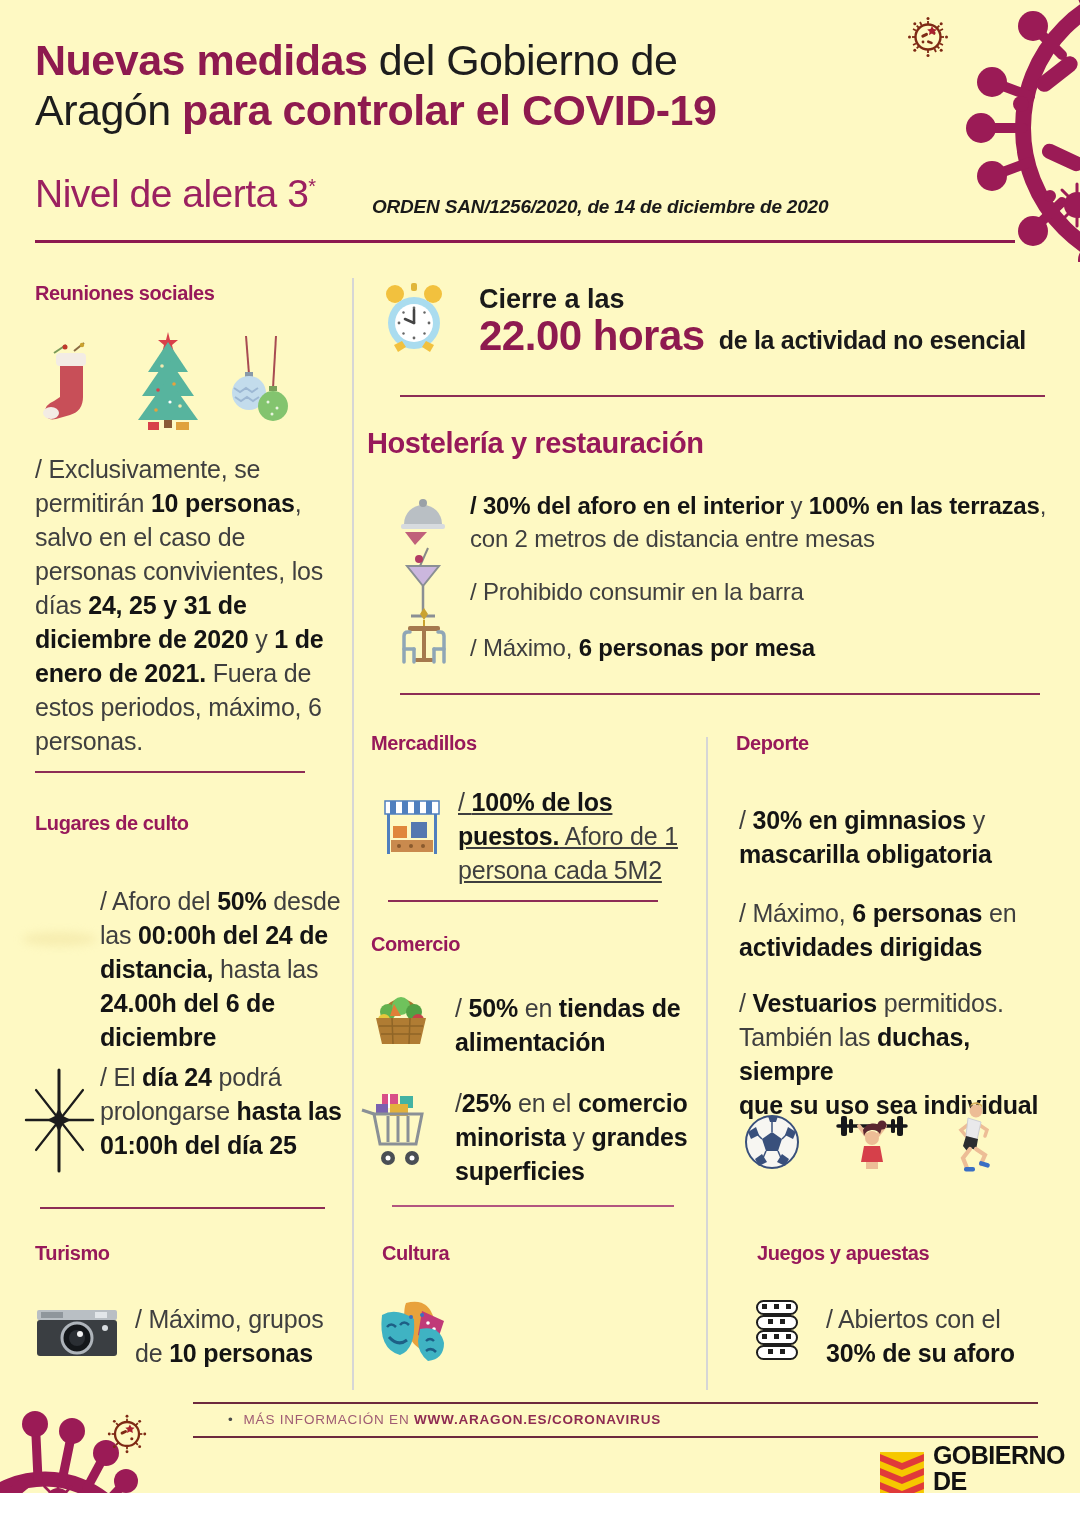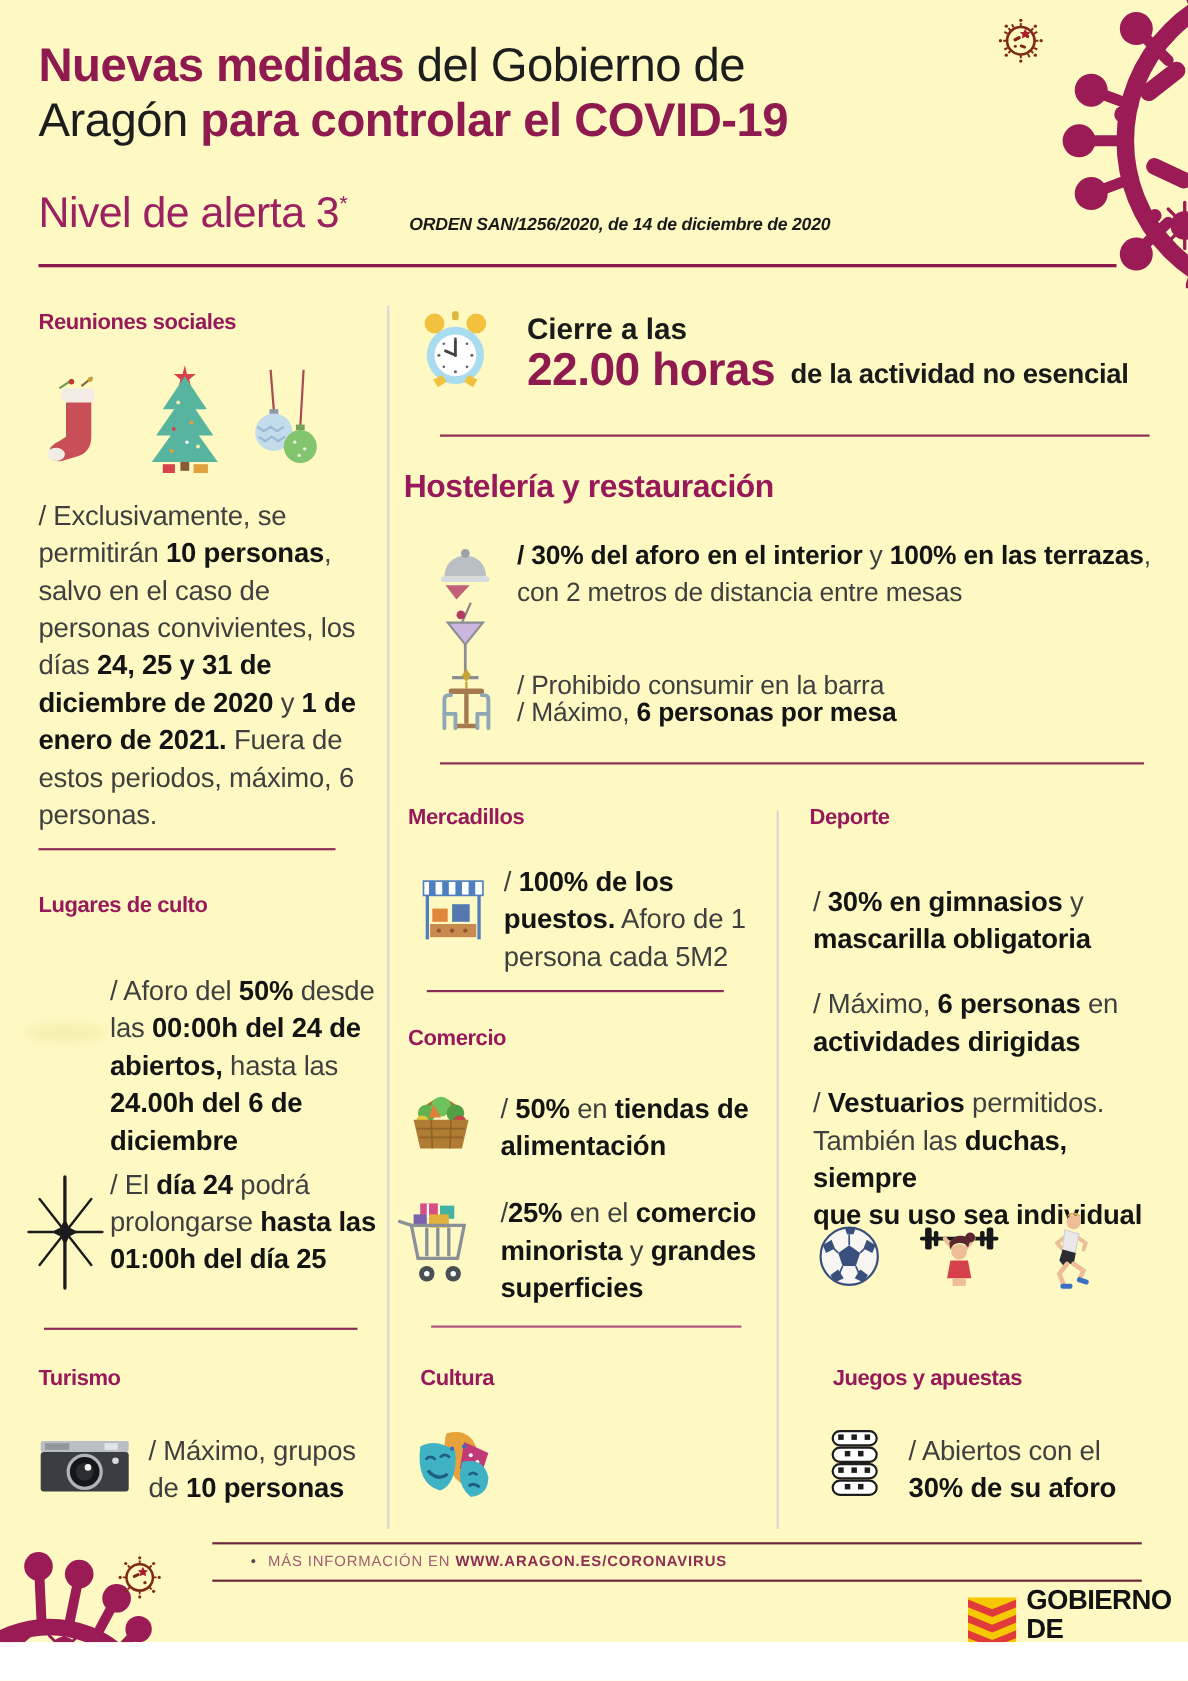--- a/index.html
+++ b/index.html
@@ -3,21 +3,21 @@
 <meta charset="utf-8">
 <style>
   html,body{margin:0;padding:0;background:#fff;}
   .poster{position:relative;width:1080px;height:1493px;background:#fef9c3;overflow:hidden;
           font-family:"Liberation Sans",sans-serif;color:#222;}
   .abs{position:absolute;}
   .title{font-size:43px;line-height:1.16;font-weight:400;color:#1d1d1d;letter-spacing:-0.5px;}
   .title .acc{color:#8e1a4f;font-weight:800;}
   .alert{font-size:39px;font-weight:400;color:#9b2160;letter-spacing:-0.5px;}
   .alert sup{font-size:20px;}
-  .order{font-size:16px;font-style:italic;font-weight:700;color:#1a1a1a;letter-spacing:-0.2px;}
+  .order{font-size:19px;font-style:italic;font-weight:700;color:#1a1a1a;letter-spacing:-0.2px;}
   .sec-title{font-size:20px;font-weight:800;color:#97195a;letter-spacing:-0.4px;}
   .body{font-size:25px;line-height:1.36;color:#3f3f3f;letter-spacing:-0.2px;}
   .body .b{font-weight:800;color:#141414;}
   .body24{font-size:24px;}
   .rule{background:#8d2d56;height:2px;}
   .vdiv{width:2px;background:#d6d6d6;}
   .closure-l1{font-size:27px;font-weight:800;color:#1a1a1a;}
   .closure-time{font-size:42px;font-weight:800;color:#8e1a4f;letter-spacing:-0.5px;}
   .closure-suf{font-size:25px;font-weight:800;color:#1a1a1a;margin-left:14px;padding-bottom:5px;letter-spacing:-0.3px;}
   .footer-info{font-size:13.5px;letter-spacing:0.8px;color:#a05c74;font-weight:400;}
@@ -163,21 +163,21 @@
   </svg>
 
   <div class="abs body" style="left:35px;top:452px;width:310px;"><span>/ Exclusivamente, se</span><br><span>permitirán </span><span class="b">10 personas</span><span>,</span><br><span>salvo en el caso de</span><br><span>personas convivientes, los</span><br><span>días </span><span class="b">24, 25 y 31 de</span><br><span class="b">diciembre de 2020</span><span> y </span><span class="b">1 de</span><br><span class="b">enero de 2021.</span><span> Fuera de</span><br><span>estos periodos, máximo, 6</span><br><span>personas.</span></div>
 
   <div class="abs rule" style="left:35px;top:771px;width:270px;"></div>
 
   <div class="abs sec-title" style="left:35px;top:812px;">Lugares de culto</div>
   <div class="abs" style="left:22px;top:918px;width:75px;height:45px;">
     <div style="width:100%;height:14px;margin-top:14px;background:#f0e3a0;border-radius:50%;filter:blur(5px);opacity:0.55;"></div>
   </div>
-  <div class="abs body" style="left:100px;top:884px;width:245px;"><span>/ Aforo del </span><span class="b">50%</span><span>  desde</span><br><span>las </span><span class="b">00:00h del 24 de</span><br><span class="b">abiertos,</span><span> hasta las</span><br><span class="b">24.00h del 6 de</span><br><span class="b">diciembre</span></div>
+  <div class="abs body" style="left:100px;top:884px;width:245px;"><span>/ Aforo del </span><span class="b">50%</span><span>  desde</span><br><span>las </span><span class="b">00:00h del 24 de</span><br><span class="b">distancia,</span><span> hasta las</span><br><span class="b">24.00h del 6 de</span><br><span class="b">diciembre</span></div>
   <svg class="abs" style="left:22px;top:1068px;" width="75" height="105" viewBox="0 0 75 105">
     <g stroke="#1c1c1c" stroke-linecap="round">
       <line x1="37" y1="2" x2="37" y2="103" stroke-width="3"></line>
       <line x1="4" y1="52" x2="71" y2="52" stroke-width="2.4"></line>
       <line x1="14" y1="22" x2="61" y2="82" stroke-width="2.2"></line>
       <line x1="61" y1="22" x2="14" y2="82" stroke-width="2.2"></line>
     </g>
     <polygon points="37,40 41,48 49,52 41,56 37,64 33,56 25,52 33,48" fill="#1c1c1c"></polygon>
   </svg>
   <div class="abs body" style="left:100px;top:1060px;width:250px;"><span>/ El </span><span class="b">día 24</span><span> podrá</span><br><span>prolongarse </span><span class="b">hasta las</span><br><span class="b">01:00h del día 25</span></div>
@@ -235,21 +235,21 @@
     <polygon points="6,42 28,42 16,55" fill="#c0607a"></polygon>
   </svg>
   <div class="abs body body24" style="left:470px;top:490px;width:585px;"><span class="b">/ 30% del aforo en el interior</span><span> y </span><span class="b">100% en las terrazas</span><span>,</span><br><span>con 2 metros de distancia entre mesas</span></div>
   <svg class="abs" style="left:404px;top:546px;" width="38" height="80" viewBox="0 0 38 80">
     <line x1="24" y1="2" x2="16" y2="20" stroke="#888" stroke-width="2"></line>
     <circle cx="15" cy="13" r="4" fill="#b23b64"></circle>
     <polygon points="3,20 35,20 19,40" fill="#cbb7de" stroke="#8a8f94" stroke-width="2"></polygon>
     <line x1="19" y1="40" x2="19" y2="68" stroke="#8a8f94" stroke-width="2.5"></line>
     <line x1="7" y1="70" x2="31" y2="70" stroke="#8a8f94" stroke-width="3"></line>
   </svg>
-  <div class="abs body body24" style="left:470px;top:576px;width:560px;margin-top:32px;"><span>/ Prohibido consumir en la barra</span></div>
+  <div class="abs body body24" style="left:470px;top:576px;width:560px;"><span>/ Prohibido consumir en la barra</span></div>
   <svg class="abs" style="left:394px;top:608px;" width="60" height="62" viewBox="0 0 60 62">
     <polygon points="30,0 34,6 30,12 26,6" fill="#caa22f"></polygon>
     <line x1="30" y1="12" x2="30" y2="18" stroke="#caa22f" stroke-width="2"></line>
     <rect x="14" y="18" width="32" height="5" rx="2" fill="#a5794e"></rect>
     <line x1="30" y1="23" x2="30" y2="50" stroke="#a5794e" stroke-width="4"></line>
     <rect x="20" y="50" width="20" height="4" rx="2" fill="#a5794e"></rect>
     <g stroke="#8fa6b6" stroke-width="3.5" fill="none" stroke-linecap="round">
       <path d="M10,54 V28 q0,-4 4,-4 h2"></path>
       <line x1="10" y1="41" x2="20" y2="41"></line>
         <line x1="20" y1="41" x2="20" y2="54"></line>
@@ -272,21 +272,21 @@
       <rect x="31" y="5" width="6" height="13"></rect>
         <rect x="43" y="5" width="6" height="13"></rect>
     </g>
     <rect x="10" y="30" width="14" height="12" fill="#e0873c"></rect>
     <rect x="28" y="26" width="16" height="16" fill="#5578b0"></rect>
     <rect x="8" y="44" width="42" height="12" fill="#c98a4e"></rect>
     <circle cx="16" cy="50" r="2" fill="#8a5a2e"></circle>
       <circle cx="28" cy="50" r="2" fill="#8a5a2e"></circle>
     <circle cx="40" cy="50" r="2" fill="#8a5a2e"></circle>
   </svg>
-  <div class="abs body" style="left:458px;top:785px;width:225px;"><span>/ </span><span class="b">100% de los</span><br><span class="b">puestos.</span><span> Aforo de 1</span><br><span>persona cada 5M2</span></div>
+  <div class="abs body" style="left:458px;top:785px;width:225px;text-decoration:underline;"><span>/ </span><span class="b">100% de los</span><br><span class="b">puestos.</span><span> Aforo de 1</span><br><span>persona cada 5M2</span></div>
   <div class="abs rule" style="left:388px;top:900px;width:270px;"></div>
 
   <div class="abs sec-title" style="left:371px;top:933px;">Comercio</div>
   <svg class="abs" style="left:370px;top:988px;" width="62" height="62" viewBox="0 0 62 62">
     <path d="M14,30 A17,17 0 0 1 48,30" fill="none" stroke="#a8762e" stroke-width="4"></path>
     <circle cx="18" cy="24" r="8" fill="#63b14e"></circle>
       <circle cx="31" cy="18" r="9" fill="#6fc25c"></circle>
     <circle cx="44" cy="24" r="8" fill="#52a044"></circle>
     <polygon points="24,16 31,28 20,28" fill="#e07f38"></polygon>
     <circle cx="14" cy="32" r="6" fill="#e6c83c"></circle>

